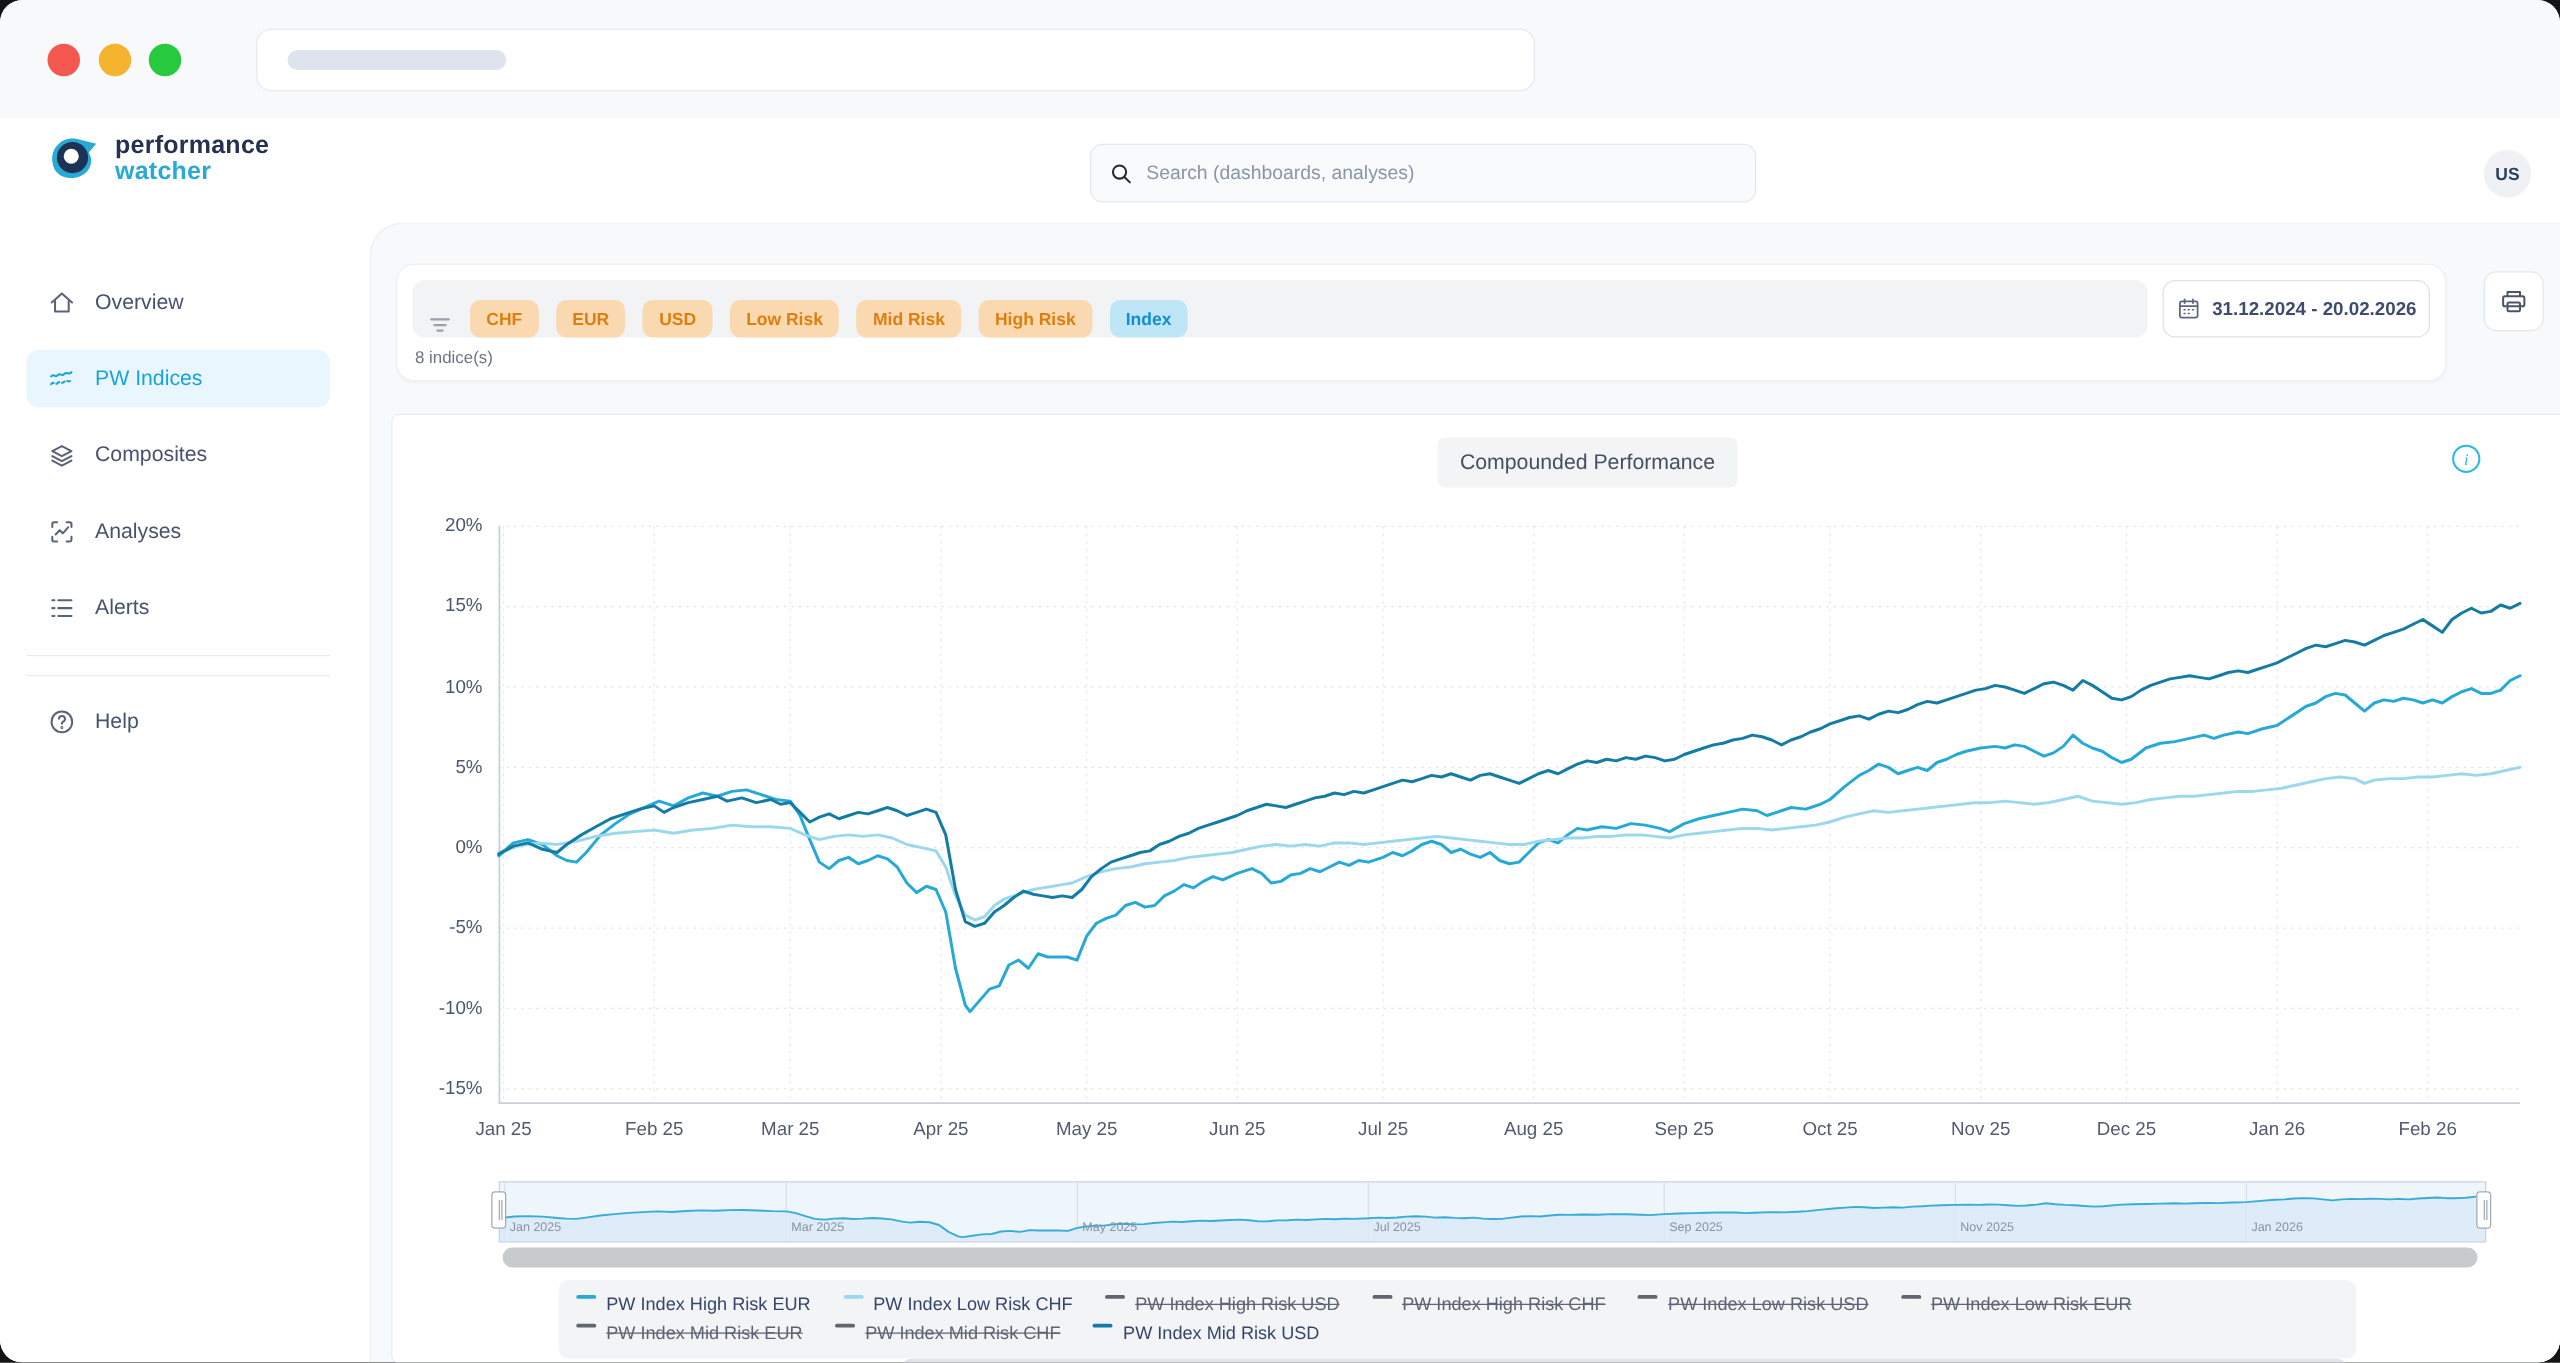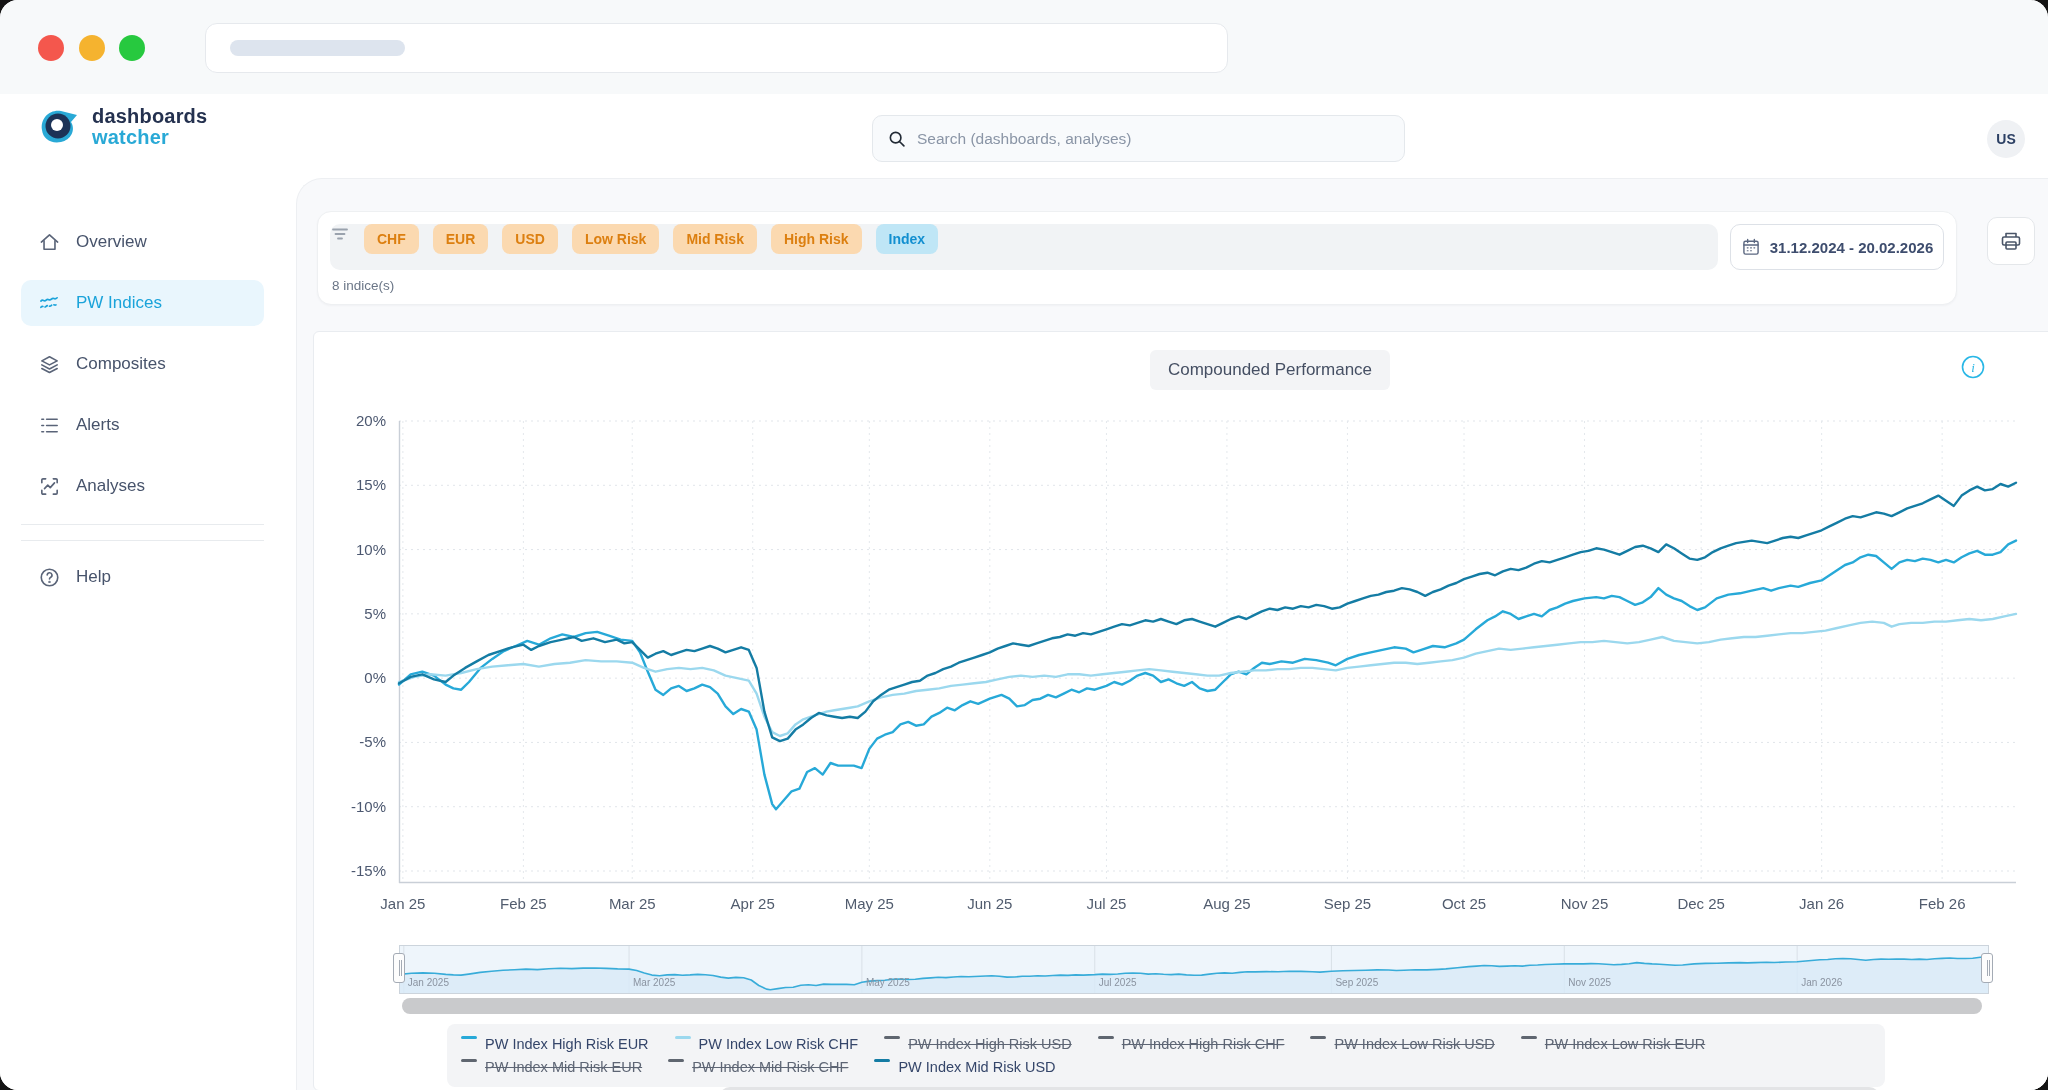--- a/index.html
+++ b/index.html
@@ -22,21 +22,21 @@
   .sidebar{position:absolute;left:0;top:178px;width:296px;height:912px;background:#ffffff;}
   .nav{position:absolute;left:21px;top:41px;width:243px;}
   .nav-item{display:flex;align-items:center;gap:15px;height:46px;margin-bottom:15px;padding-left:17px;border-radius:10px;color:#47536b;font-size:17px;font-weight:500;cursor:pointer;}
   .nav-item svg{flex:0 0 auto;stroke:#5a6478;}
   .nav-item.active{background:#e9f6fd;color:#1aa3da;}
   .nav-item.active svg{stroke:#1aa3da;}
   .nav-div{height:1px;background:#e8ebee;margin:15px 0 13px 0;}
   
   .content{position:absolute;left:296px;top:178px;width:1752px;height:912px;background:#f8f9fb;border-top-left-radius:26px;border-top:1px solid #edeff2;border-left:1px solid #edeff2;box-sizing:border-box;}
   .filter-card{position:absolute;left:20px;top:32px;width:1640px;height:94px;background:#ffffff;border:1px solid #eef0f2;border-radius:14px;box-shadow:0 1px 2px rgba(40,50,70,.04);box-sizing:border-box;}
-  .filter-strip{position:absolute;left:12px;top:12px;width:1388px;height:46px;background:#f1f3f5;border-radius:10px;display:flex;align-items:flex-start;padding:0 0;box-sizing:border-box;gap:14px;}
+  .filter-strip{position:absolute;left:12px;top:12px;width:1388px;height:46px;background:#f1f3f5;border-radius:10px;display:flex;align-items:flex-end;padding:0 12px;box-sizing:border-box;gap:14px;}
   .chips{display:flex;gap:14px;align-items:center;}
   .chip{height:30px;padding:0 13px;border-radius:8px;display:flex;align-items:center;font-size:14px;font-weight:bold;cursor:pointer;}
   .chip.warm{background:#fbd9b0;color:#dc7f10;}
   .chip.cool{background:#bfe6f6;color:#128fd0;}
   .date-btn{position:absolute;left:1412px;top:12px;width:214px;height:46px;background:#ffffff;border:1px solid #dde1e7;border-radius:10px;display:flex;align-items:center;justify-content:center;gap:9px;color:#3e4d6e;font-size:15px;font-weight:bold;cursor:pointer;box-sizing:border-box;}
   .indice-count{position:absolute;left:14px;top:66px;font-size:13.5px;color:#6b7687;}
   .print-btn{position:absolute;left:1690px;top:38px;width:48px;height:48px;background:#ffffff;border:1px solid #e4e7ea;border-radius:10px;display:flex;align-items:center;justify-content:center;cursor:pointer;box-sizing:border-box;}
   
   .chart-card{position:absolute;left:16px;top:152px;width:1914px;height:760px;background:#ffffff;border:1px solid #e9ecf0;border-radius:6px;box-sizing:border-box;}
   .chart-title{position:absolute;left:50%;transform:translateX(-50%);top:18px;background:#f3f4f6;border-radius:6px;padding:10px 18px;font-size:17px;color:#454f63;font-weight:500;white-space:nowrap;}
@@ -71,21 +71,21 @@
   </div>
 
   <div class="appbar">
     <div class="logo">
       <svg width="46" height="42" viewBox="0 0 46 42">
         <path d="M6 24 C4 12 14 3 25 5 L41 9 L35 16 C40 24 35 34 25 36 C15 38 7 33 6 24 Z" fill="#29a9d6"></path>
         <circle cx="22" cy="20" r="12.5" fill="#1c3357"></circle>
         <circle cx="21" cy="19" r="6" fill="#ffffff"></circle>
       </svg>
       <div class="logo-text">
-        <div class="l1">dashboards</div>
+        <div class="l1">performance</div>
         <div class="l2">watcher</div>
       </div>
     </div>
     <div class="search">
       <svg width="20" height="20" viewBox="0 0 22 22" fill="none" stroke="#222a35" stroke-width="1.8" stroke-linecap="round">
         <circle cx="9.5" cy="9.5" r="5.8"></circle>
           <path d="M14 14l4.6 4.6"></path>
       </svg>
       <span class="ph">Search (dashboards, analyses)</span>
     </div>
@@ -111,34 +111,34 @@
         <div class="nav-item">
           <svg width="23" height="23" viewBox="0 0 24 24" fill="none" stroke-width="1.7" stroke-linecap="round" stroke-linejoin="round" stroke="currentColor">
             <path d="M12 4l8 4.2-8 4.2-8-4.2z"></path>
             <path d="M4 12.4l8 4.2 8-4.2"></path>
             <path d="M4 16.2l8 4.2 8-4.2"></path>
           </svg>
           <span>Composites</span>
         </div>
         <div class="nav-item">
           <svg width="23" height="23" viewBox="0 0 24 24" fill="none" stroke-width="1.7" stroke-linecap="round" stroke-linejoin="round" stroke="currentColor">
-            <path d="M9 5.5h11M9 12h11M9 18.5h11"></path>
-            <path d="M4 5.5h1.8M4 12h1.8M4 18.5h1.8"></path>
-          </svg>
-          <span>Alerts</span>
-        </div>
-        <div class="nav-item">
-          <svg width="23" height="23" viewBox="0 0 24 24" fill="none" stroke-width="1.7" stroke-linecap="round" stroke-linejoin="round" stroke="currentColor">
             <path d="M4 8V5.2A1.2 1.2 0 0 1 5.2 4H8"></path>
             <path d="M16 4h2.8A1.2 1.2 0 0 1 20 5.2V8"></path>
             <path d="M20 16v2.8a1.2 1.2 0 0 1-1.2 1.2H16"></path>
             <path d="M8 20H5.2A1.2 1.2 0 0 1 4 18.8V16"></path>
             <path d="M6.8 14.2l3.4-3.6 2.6 2.6 4.4-5"></path>
           </svg>
           <span>Analyses</span>
+        </div>
+        <div class="nav-item">
+          <svg width="23" height="23" viewBox="0 0 24 24" fill="none" stroke-width="1.7" stroke-linecap="round" stroke-linejoin="round" stroke="currentColor">
+            <path d="M9 5.5h11M9 12h11M9 18.5h11"></path>
+            <path d="M4 5.5h1.8M4 12h1.8M4 18.5h1.8"></path>
+          </svg>
+          <span>Alerts</span>
         </div>
         <div class="nav-div"></div>
         <div class="nav-div"></div>
         <div class="nav-item">
           <svg width="23" height="23" viewBox="0 0 24 24" fill="none" stroke-width="1.7" stroke-linecap="round" stroke-linejoin="round" stroke="currentColor">
             <circle cx="12" cy="12" r="8.6"></circle>
             <path d="M9.6 9.3a2.5 2.5 0 1 1 3.4 2.6c-.8.35-1 .9-1 1.7"></path>
             <circle cx="12" cy="16.6" r="0.4" fill="currentColor"></circle>
           </svg>
           <span>Help</span>

